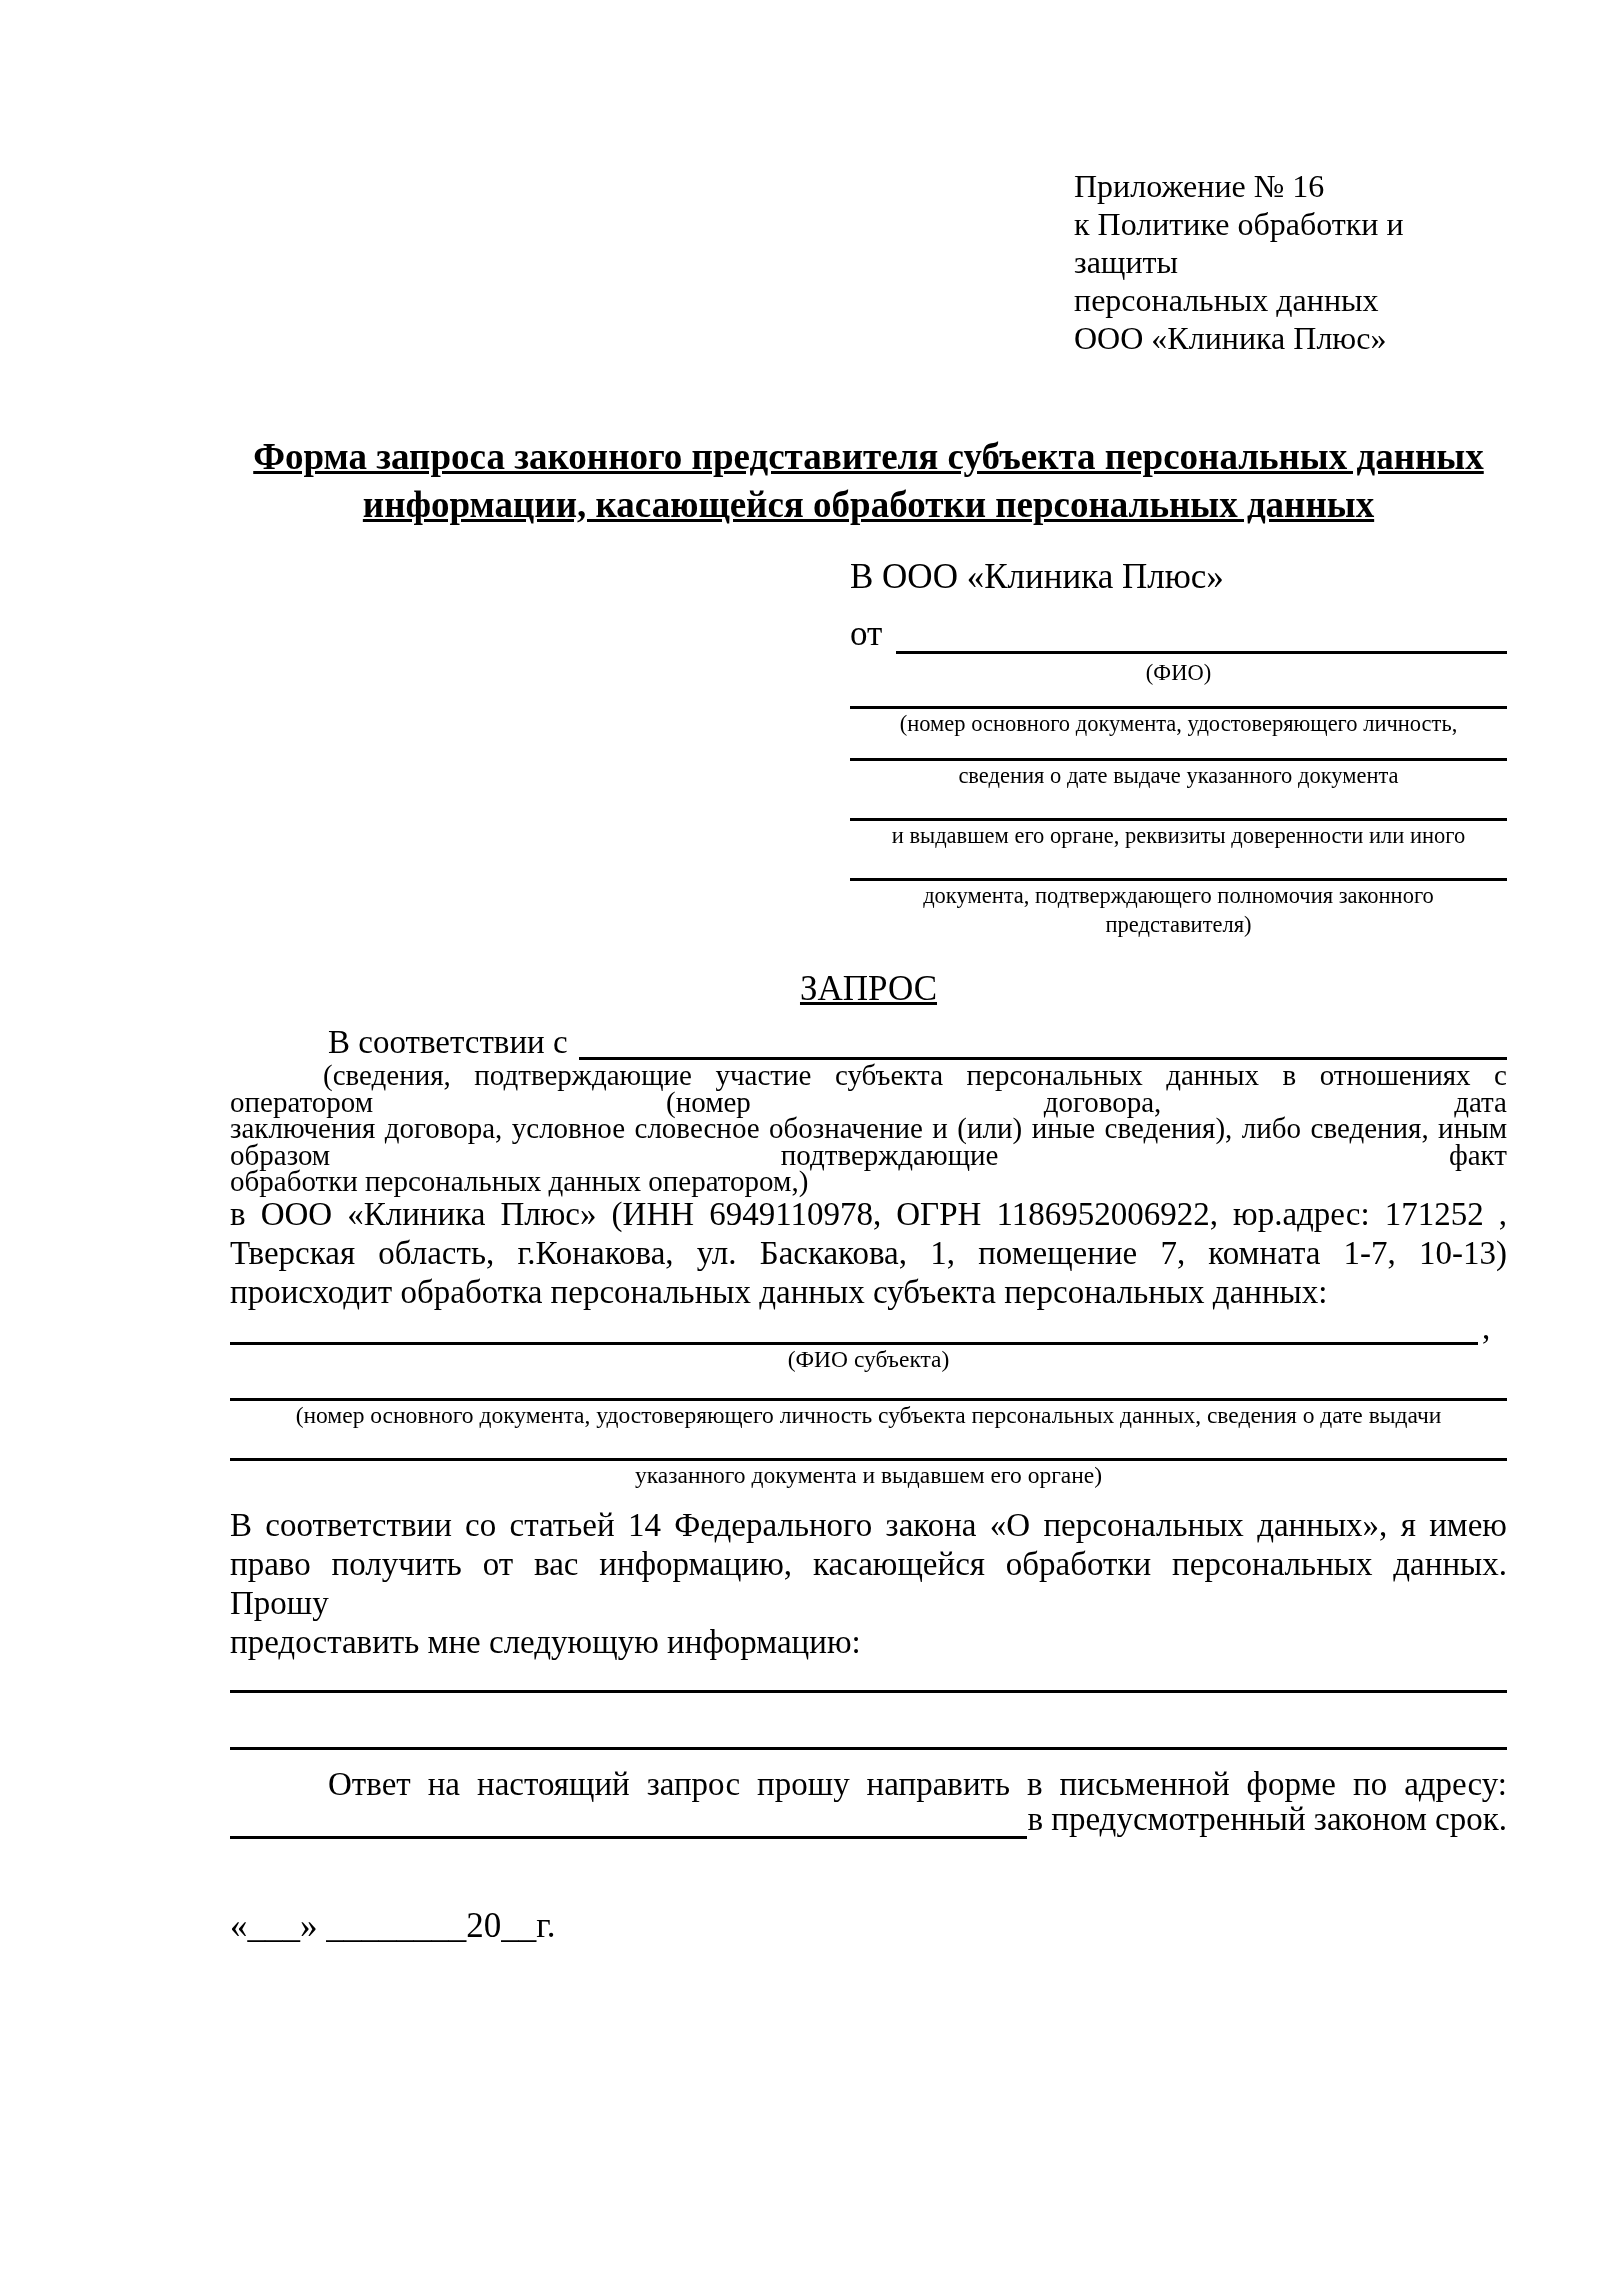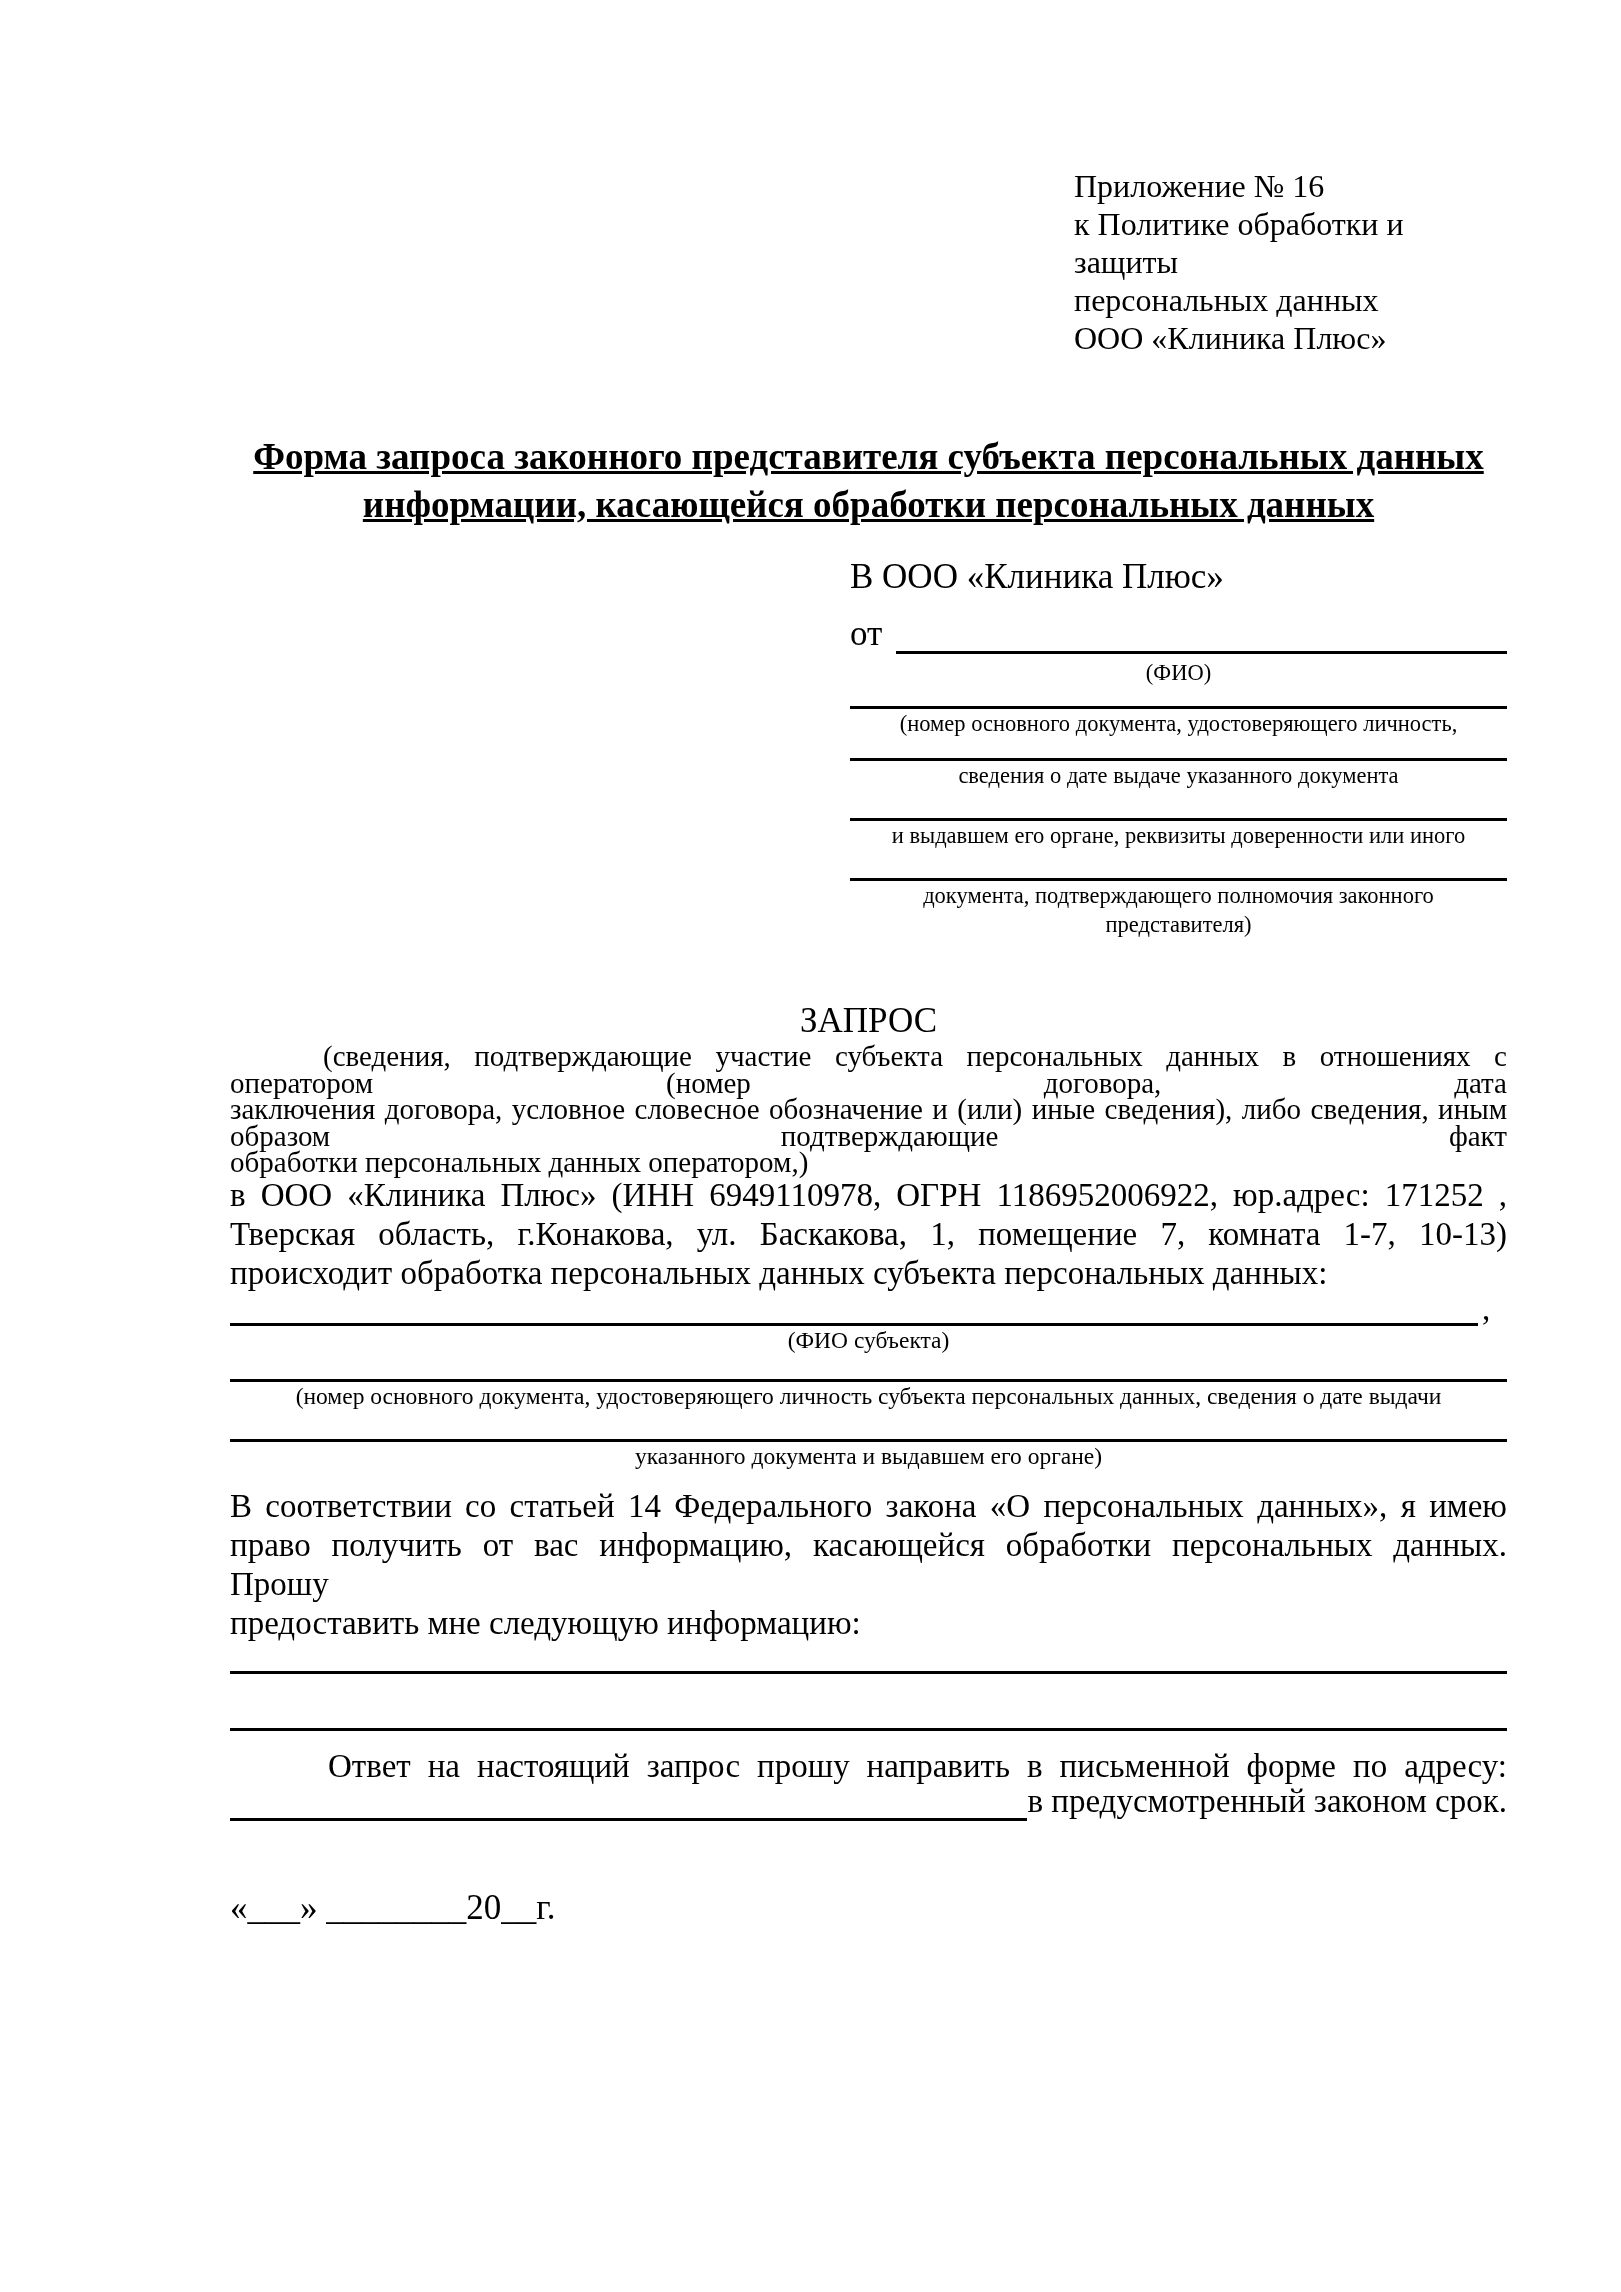--- a/index.html
+++ b/index.html
@@ -25,21 +25,21 @@
   .addr-from { display:flex; margin-top:11.8px; height:45px; align-items:flex-end; line-height:41px; }
   .addr-from .fill-line { flex:1; margin-left:13.7px; }
   .fill-line { border-bottom:3.9px solid #000; }
   .caption { font-size:22.5px; line-height:29px; }
   .center { text-align:center; }
   .fio-cap { margin-top:3.9px; }
   .blank { border-bottom:3.9px solid #000; }
   .h22{height:21.6px;} .h24{height:23.5px;} .h28{height:27.4px;}
   .h32{height:31px;} .h58{height:57px;}
   
-  .zapros { margin-top:59px; text-align:center; font-size:35px; line-height:45px; }
+  .zapros { margin-top:27px; text-align:center; font-size:35px; line-height:45px;text-decoration:underline; }
   .intro-row { display:flex; margin-top:11.8px; height:39px; align-items:flex-end; line-height:39px; }
   .intro-row .indent { padding-left:98px; white-space:nowrap; }
   .intro-row .fill-line { flex:1; margin-left:11.8px; margin-bottom:2px; }
   .fineprint { font-size:29px; line-height:26.5px; }
   .fineprint .fp1 { text-indent:93px; }
   .j { text-align:justify; text-align-last:justify; }
   .bodypara { font-size:33px; line-height:39px; }
   .law { margin-top:15.7px; }
   .comma-row { display:flex; align-items:flex-end; }
   .comma-row .blank-flex { flex:1; height:11.8px; border-bottom:3.9px solid #000; }
@@ -92,20 +92,24 @@
       <div class="caption center">и выдавшем его органе, реквизиты доверенности или иного</div>
     </div>
     <div>
       <div class="blank h32"></div>
       <div class="caption center">документа, подтверждающего полномочия законного представителя)</div>
     </div>
   </div>
 
   <div class="zapros">ЗАПРОС</div>
 
+  <div class="intro-row">
+    <span class="indent">В соответствии с</span>
+    <span class="fill-line"></span>
+  </div>
 
   <div class="fineprint">
     <div class="fp1 j">(сведения, подтверждающие участие субъекта персональных данных в отношениях с оператором (номер договора, дата</div>
     <div class="j">заключения договора, условное словесное обозначение и (или) иные сведения), либо сведения, иным образом подтверждающие факт</div>
     <div>обработки персональных данных оператором,)</div>
   </div>
 
   <div class="bodypara">
     <div class="j">в ООО «Клиника Плюс» (ИНН 6949110978, ОГРН 1186952006922, юр.адрес: 171252 ,</div>
     <div class="j">Тверская область, г.Конакова, ул. Баскакова, 1, помещение 7, комната 1-7, 10-13)</div>

